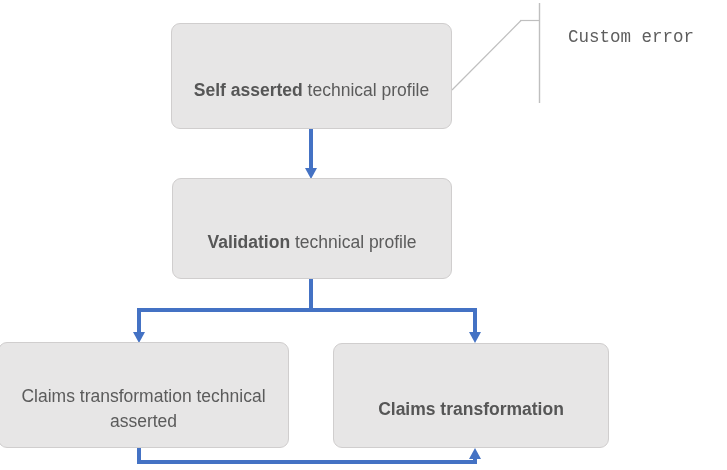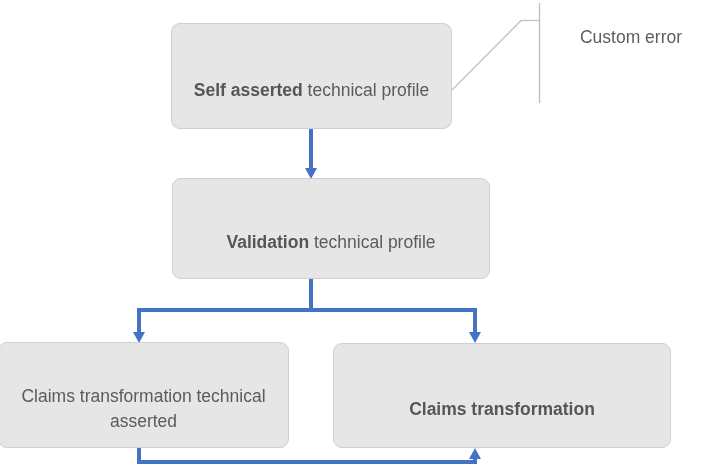--- a/index.html
+++ b/index.html
@@ -43,24 +43,24 @@
   .node b { font-weight: bold; color: #565656; }
   .callout-text {
     position: absolute;
     text-align: center;
     color: #5E5E5E;
     font-size: 17.5px;
     line-height: 1.45;
   }
   
   #node-self        { left: 171px; top: 23px;  width: 281px; height: 106px; }
-  #node-validation  { left: 172px; top: 178px; width: 318px; height: 101px; }
+  #node-validation  { left: 172px; top: 178px; width: 280px; height: 101px; }
   #node-claims-tp   { left: -2px;  top: 342px; width: 291px; height: 106px; }
-  #node-claims      { left: 333px; top: 343px; width: 338px; height: 105px; }
-  #callout-label    { left: 556px; top: 25px;  width: 150px; }
+  #node-claims      { left: 333px; top: 343px; width: 276px; height: 105px; }
+  #callout-label    { left: 556px; top: 25px;  width: 150px; font-family: Liberation Mono, monospace; }
 </style>
 </head>
 <body>
 
 <div id="canvas">
 
   <svg id="wires" viewBox="0 0 727 470" xmlns="http://www.w3.org/2000/svg">
     <defs>
       <marker id="ah-down" viewBox="0 0 12 10" refX="6" refY="9" markerWidth="6" markerHeight="5" orient="auto-start-reverse">
         <path d="M 0 0 L 12 0 L 6 10 Z" fill="#4472C4"></path>

